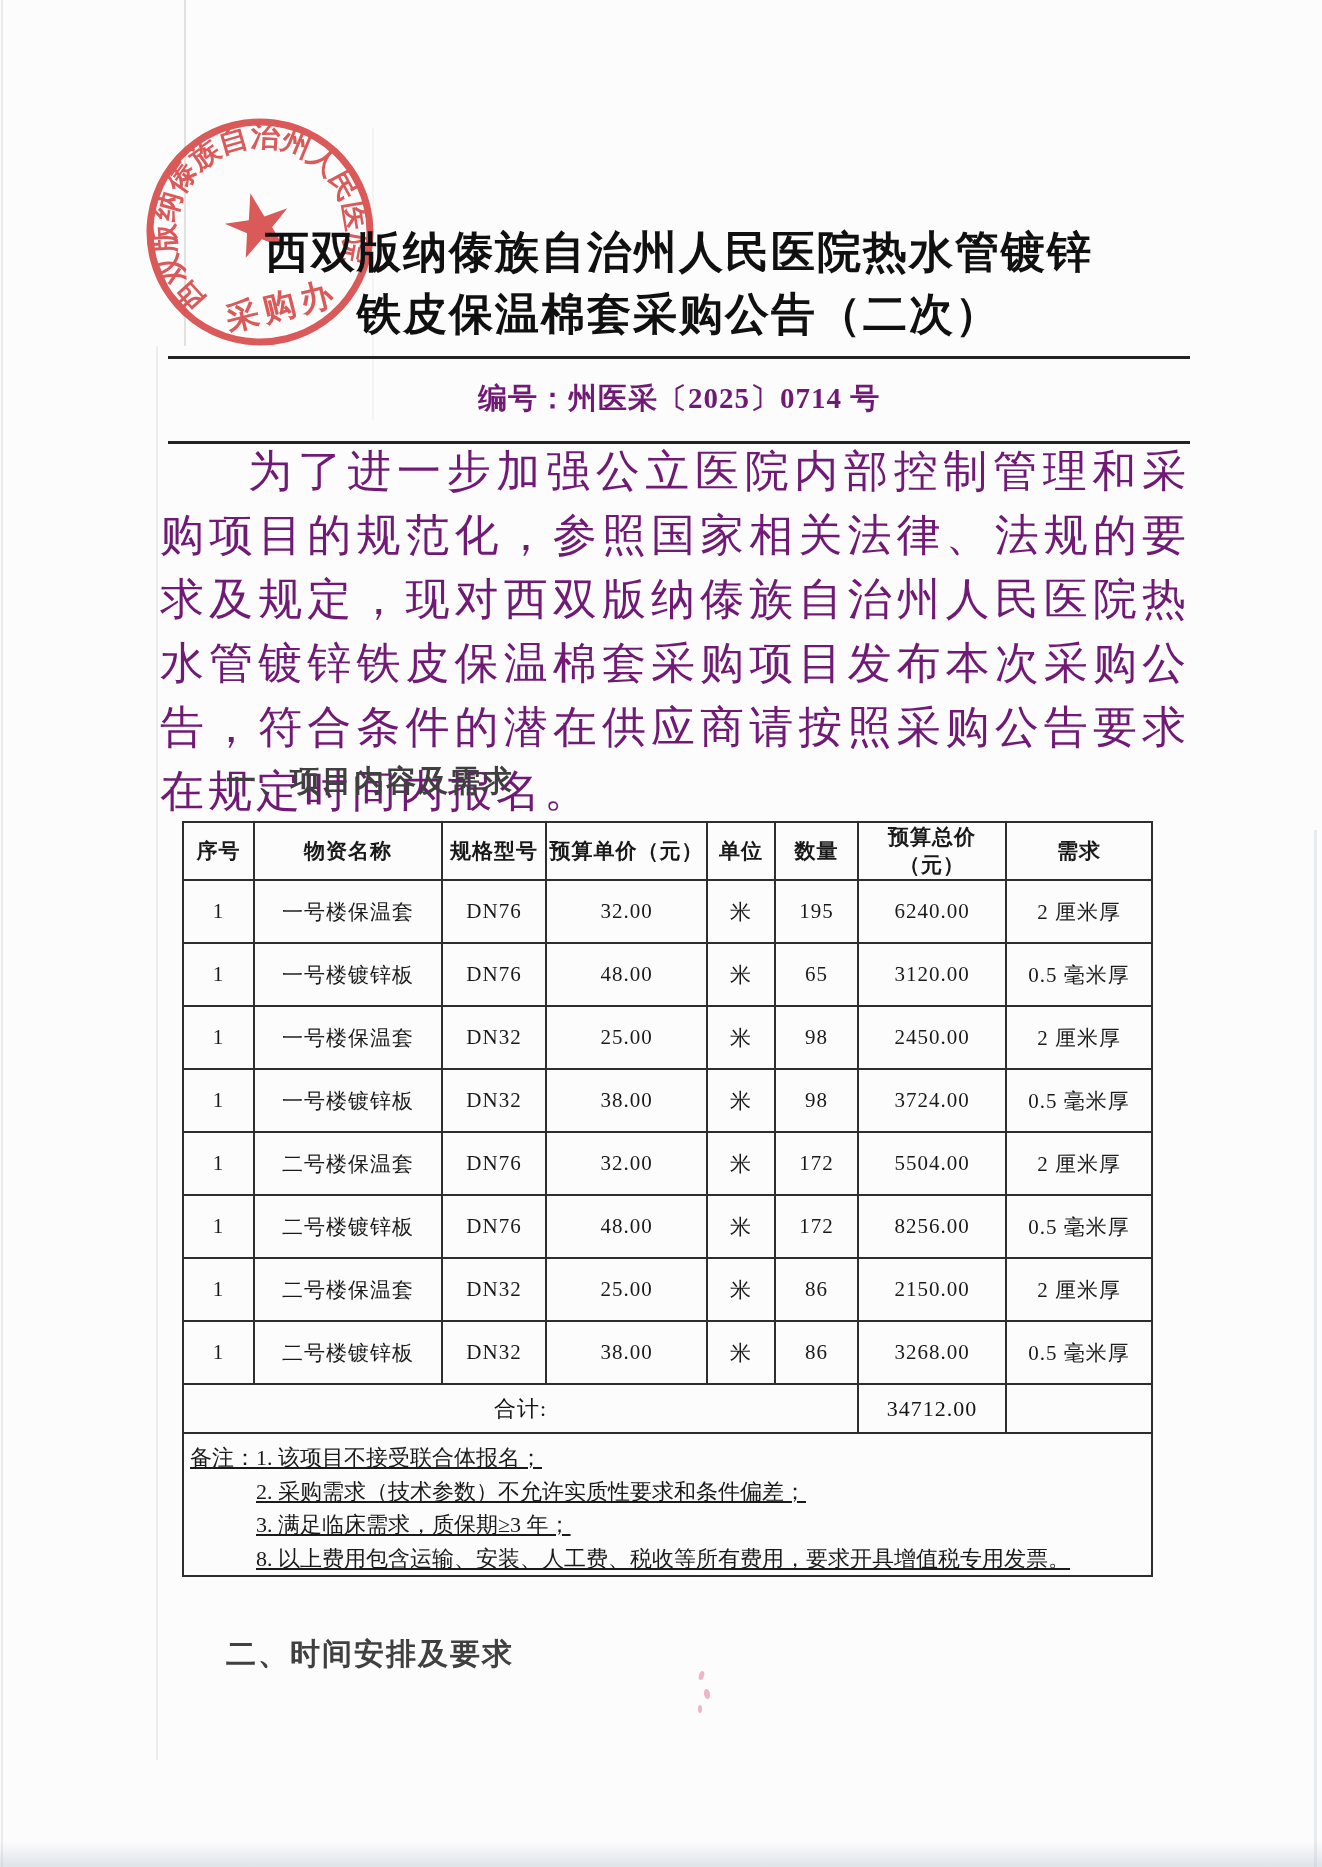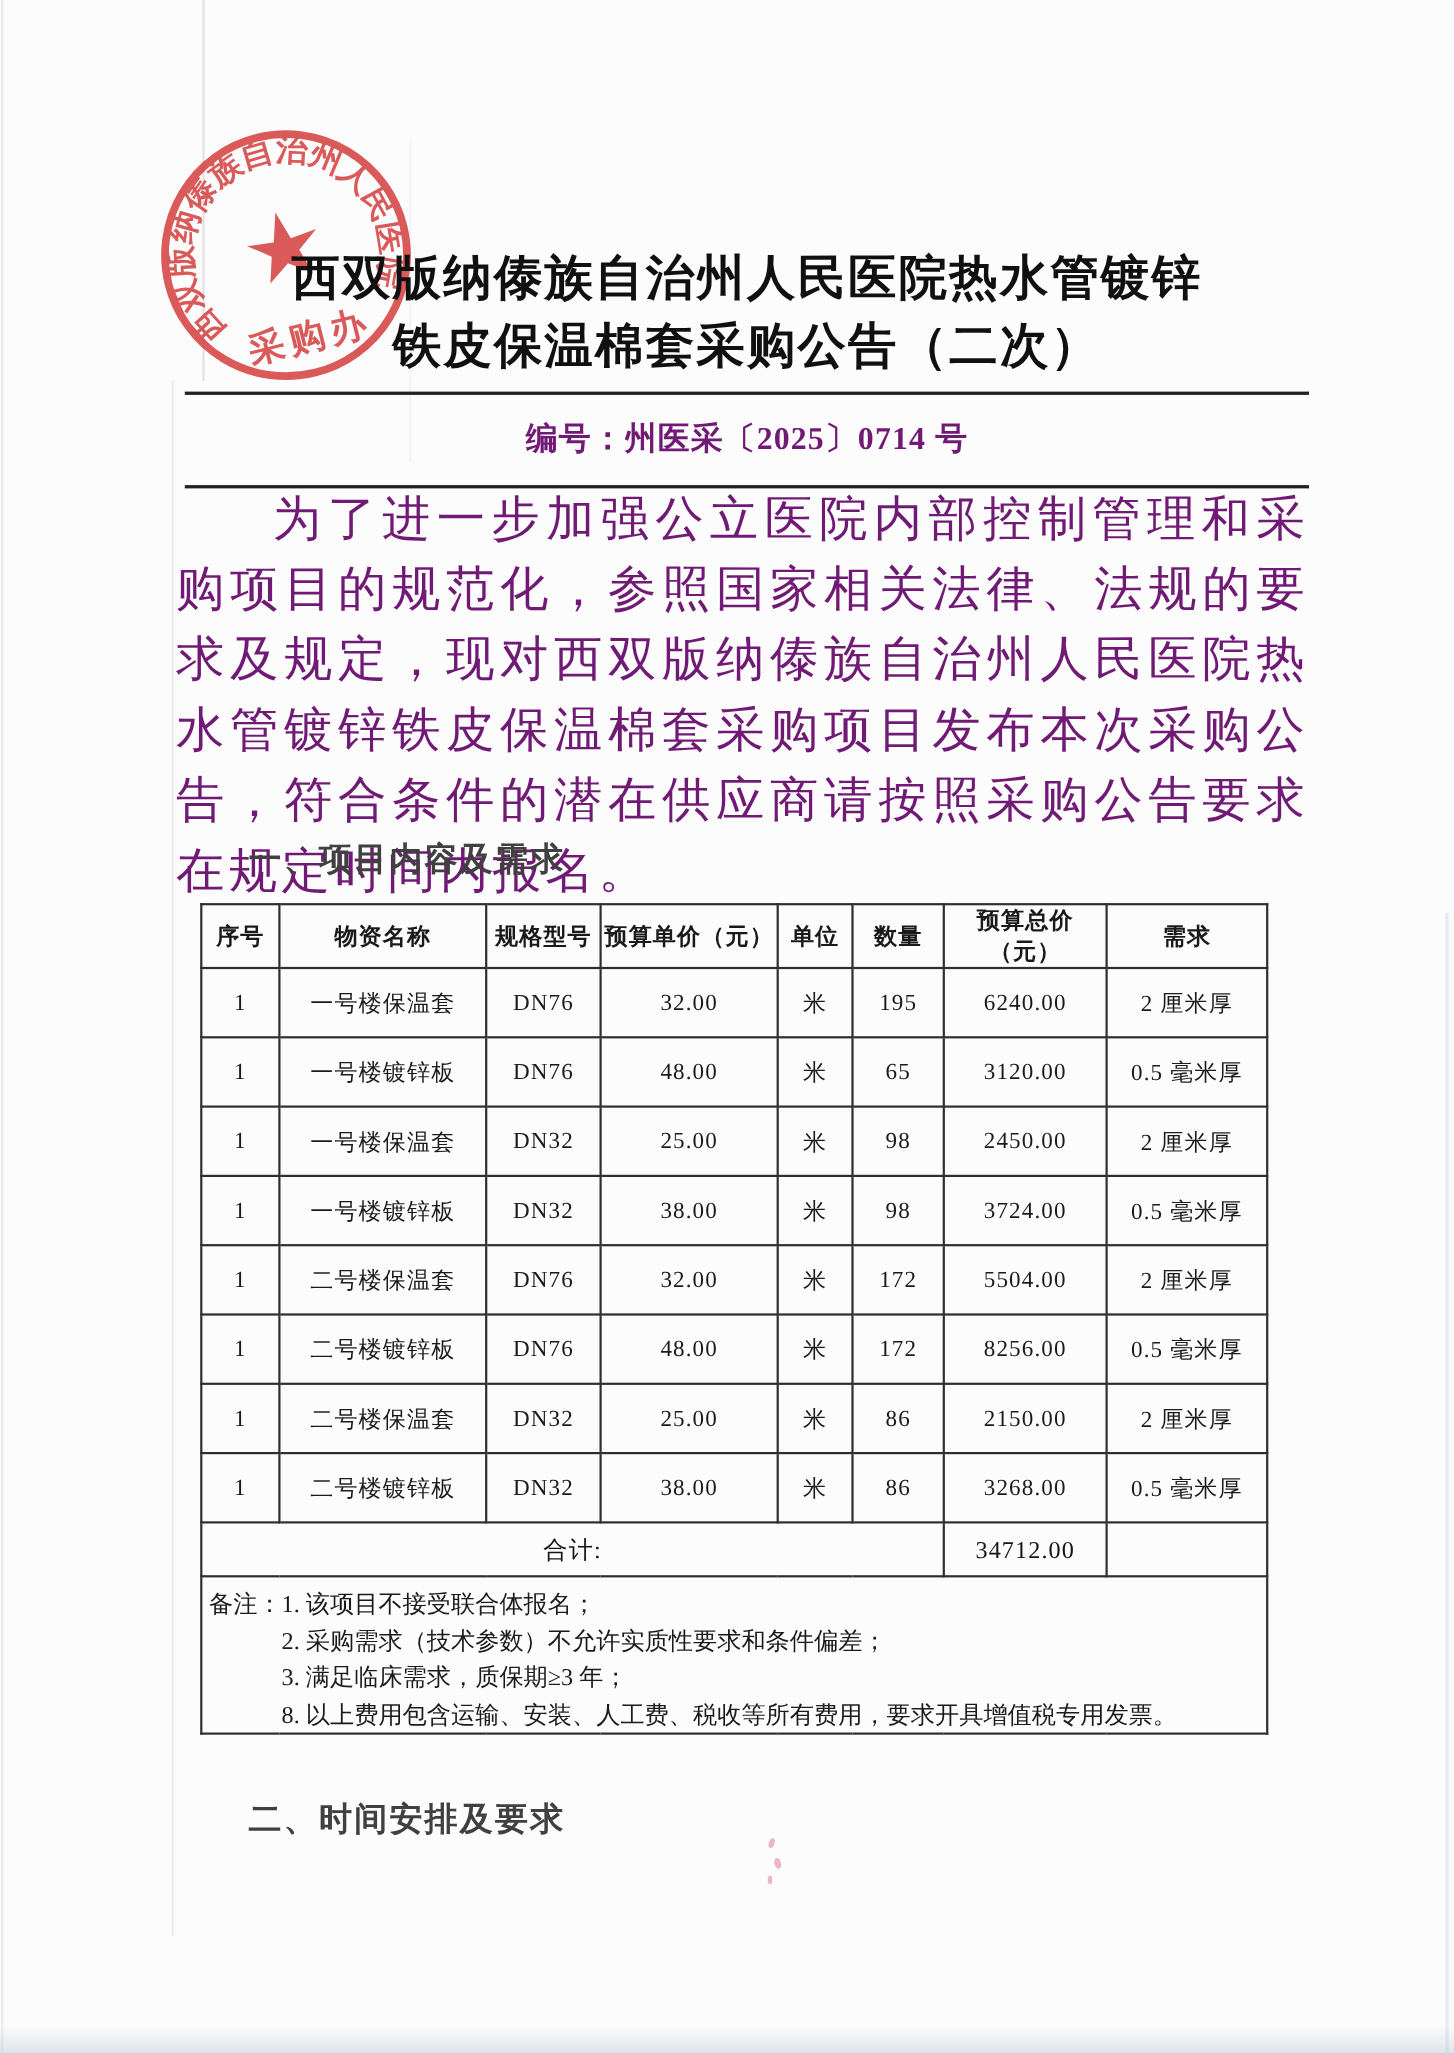--- a/index.html
+++ b/index.html
@@ -69,21 +69,21 @@
   table.items thead th{
     font-family:"Liberation Sans","DejaVu Sans",sans-serif;
     font-weight:600;font-size:21px;letter-spacing:1px;color:#191919;
   }
   table.items tbody tr{height:63px;}
   table.items tbody td{font-size:21px;letter-spacing:1px;color:#1a1a1a;}
   tr.total-row{height:49px;}
   tr.total-row td{font-size:22px;letter-spacing:1px;}
   tr.notes-row{height:142px;}
   tr.notes-row td{text-align:left;vertical-align:top;}
-  .notes-wrap{display:flex;padding:7px 8px 0 6px;font-size:22px;line-height:33.5px;color:#1a1a1a;}
+  .notes-wrap{display:flex;padding:7px 8px 0 6px;font-size:22px;line-height:33.5px;color:#1a1a1a;text-decoration:underline;}
   .notes-label{white-space:nowrap;}
   .notes-list{flex:1;}
 </style>
 </head>
 <body>
 
 <div class="page">
 
   <div class="artifact edge-left"></div>
   <div class="artifact streak-a"></div>

